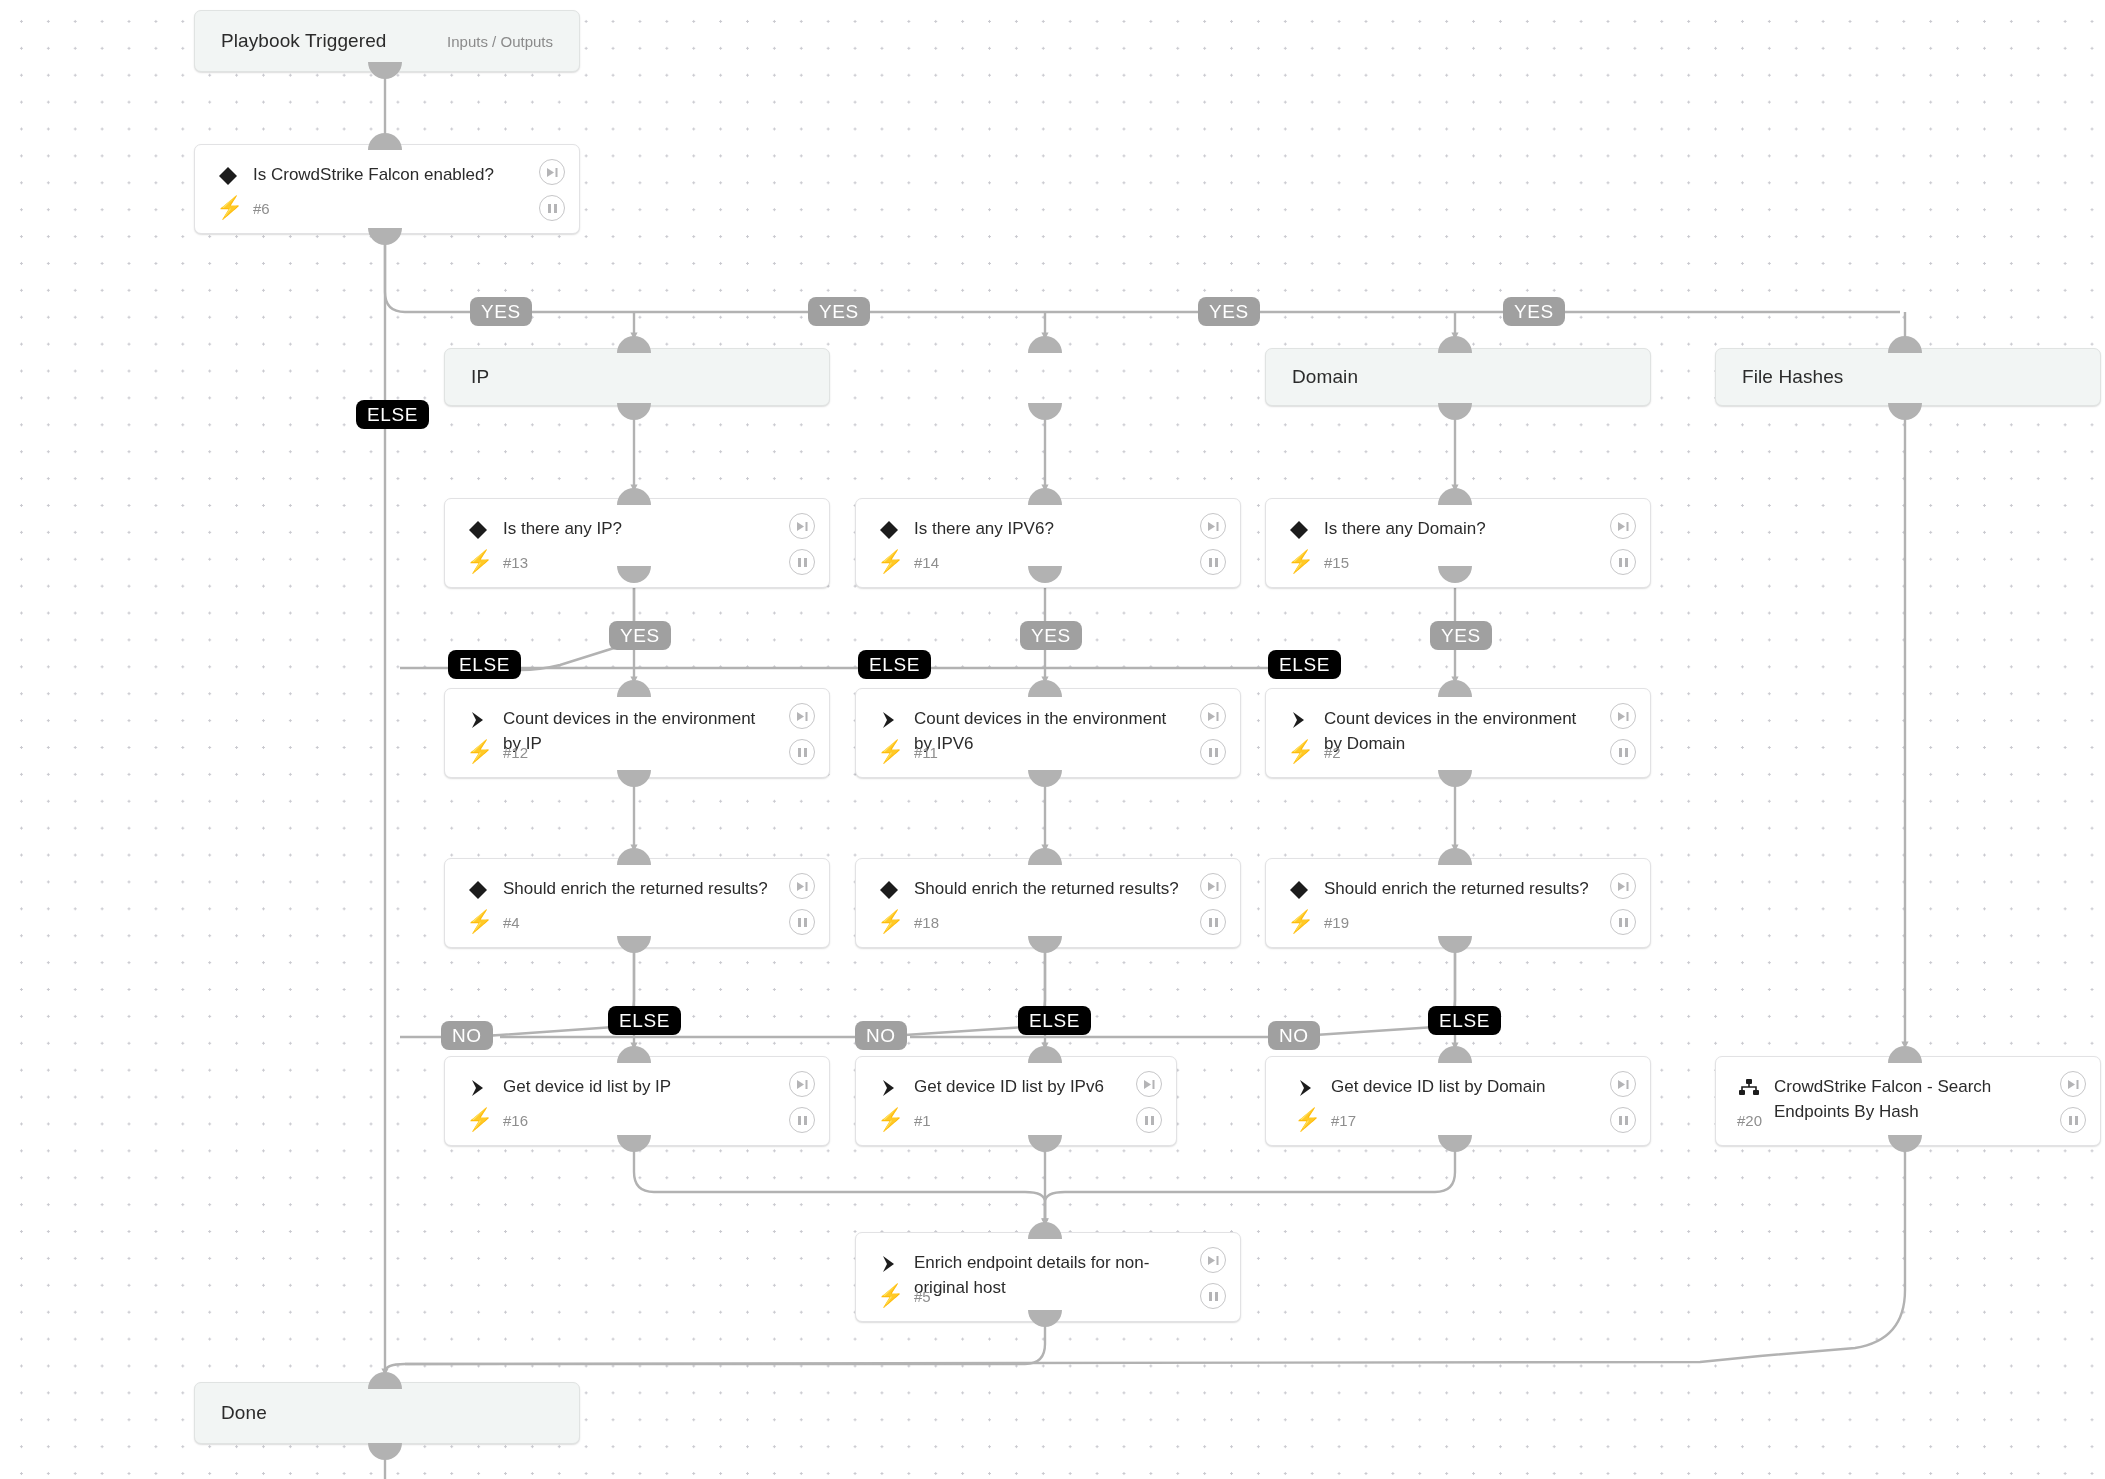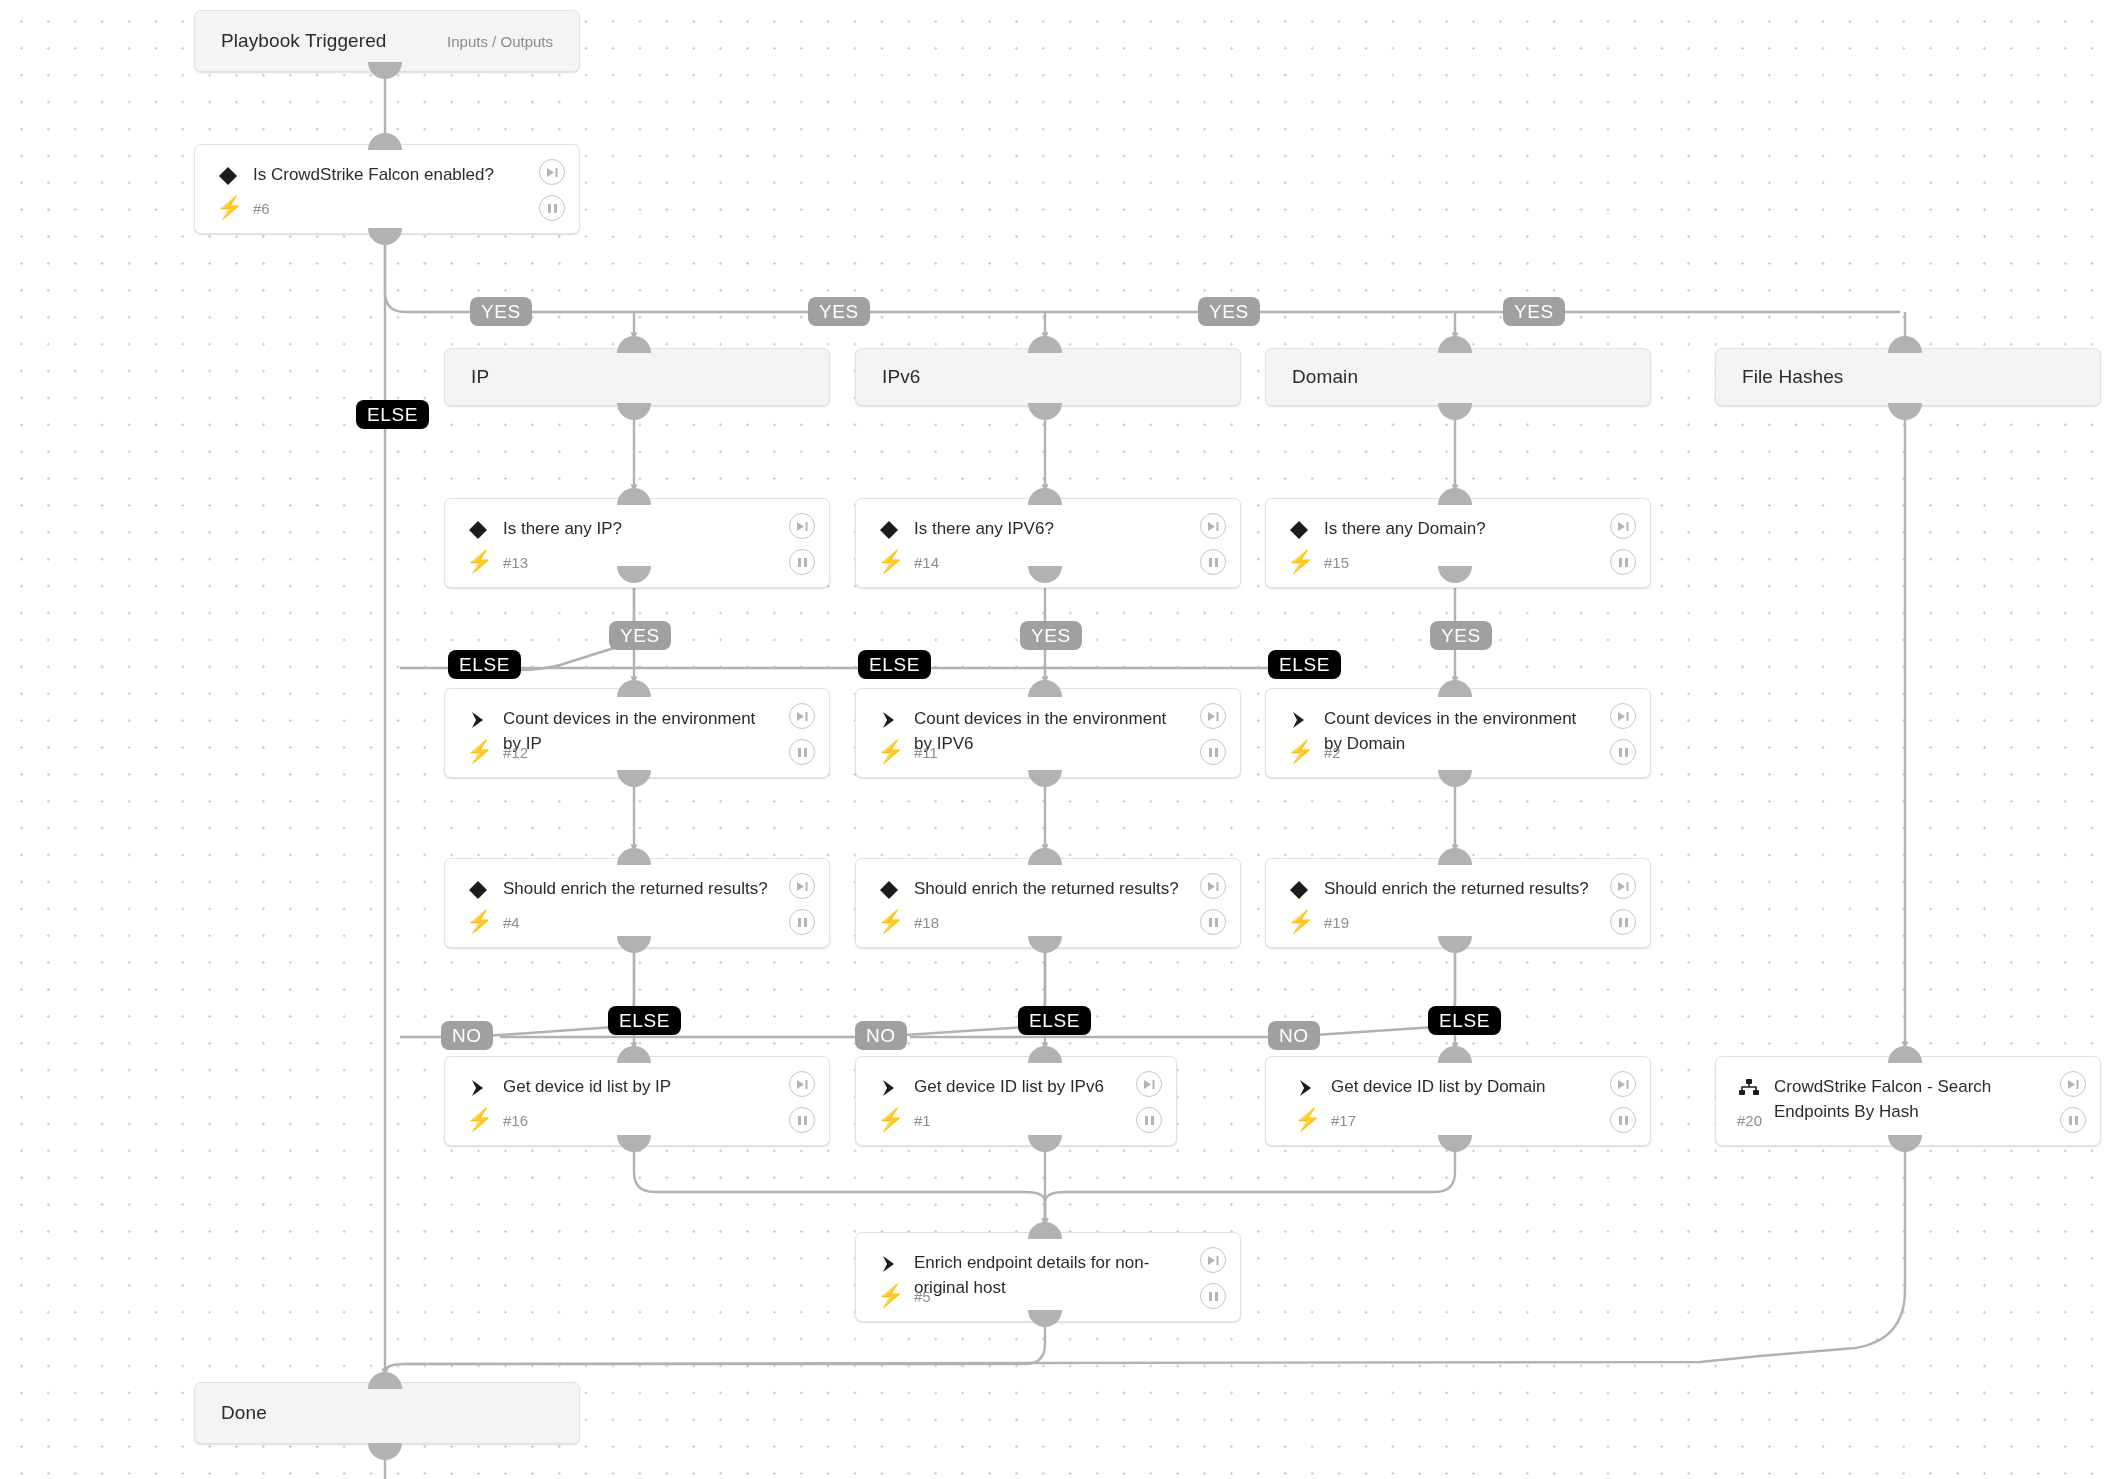--- a/index.html
+++ b/index.html
@@ -244,23 +244,20 @@
     <span class="terminal-sub">Inputs / Outputs</span>
   </div>
 
   <div class="node terminal" style="left:194px; top:1382px; width:386px; height:62px;">
     <span class="terminal-title">Done</span>
   </div>
 
   <div class="node terminal" style="left:444px; top:348px; width:386px; height:58px;">
     <span class="terminal-title">IP</span>
   </div>
-  <div class="node terminal" style="left:855px; top:348px; width:386px; height:58px;">
-    <span class="terminal-title">IPv6</span>
-  </div>
   <div class="node terminal" style="left:1265px; top:348px; width:386px; height:58px;">
     <span class="terminal-title">Domain</span>
   </div>
   <div class="node terminal" style="left:1715px; top:348px; width:386px; height:58px;">
     <span class="terminal-title">File Hashes</span>
   </div>
 
   <div class="node" style="left:194px; top:144px; width:386px; height:90px;">
     <div class="node-body">
       <span class="glyph">

